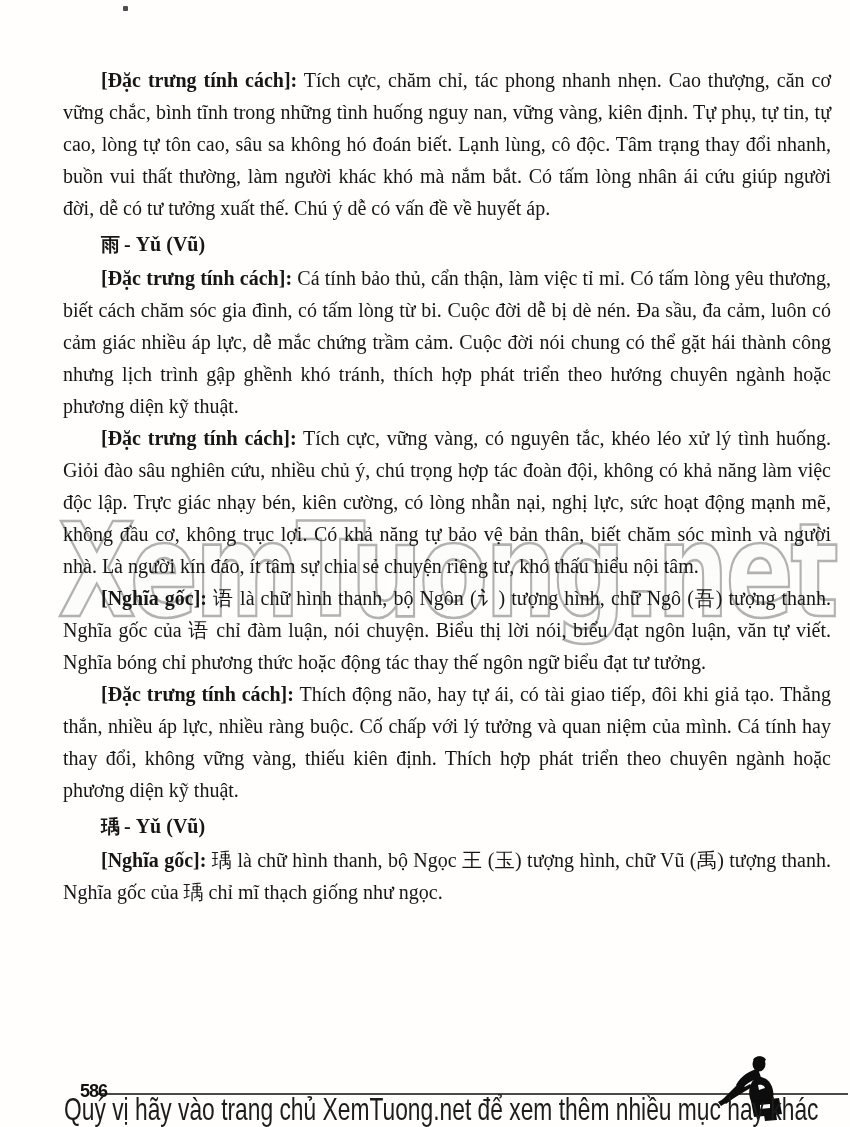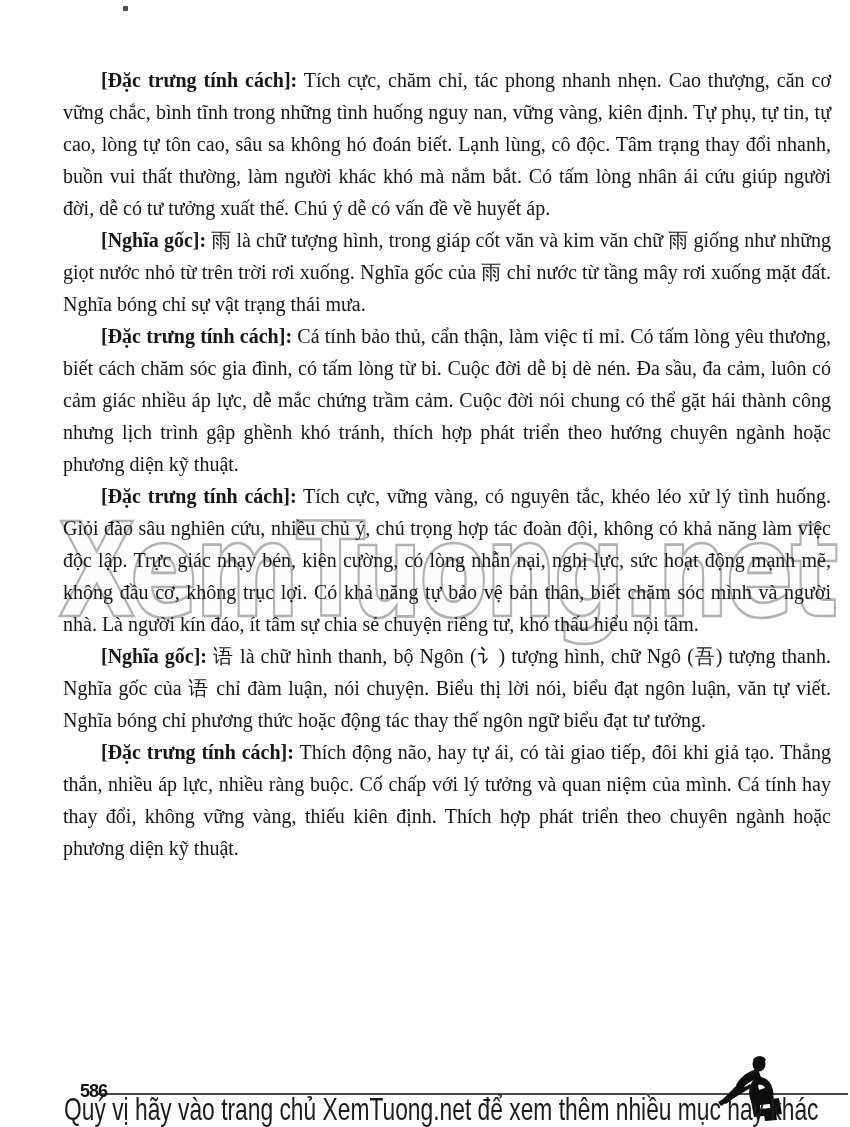--- a/index.html
+++ b/index.html
@@ -79,25 +79,27 @@
 <body>
 
 <div class="page">
 
   <div class="speck"></div>
 
   <div class="watermark">XemTuong.net</div>
 
   <div class="content" id="content">
       <p class="para"><strong>[Đặc trưng tính cách]:</strong> Tích cực, chăm chỉ, tác phong nhanh nhẹn. Cao thượng, căn cơ vững chắc, bình tĩnh trong những tình huống nguy nan, vững vàng, kiên định. Tự phụ, tự tin, tự cao, lòng tự tôn cao, sâu sa không hó đoán biết. Lạnh lùng, cô độc. Tâm trạng thay đổi nhanh, buồn vui thất thường, làm người khác khó mà nắm bắt. Có tấm lòng nhân ái cứu giúp người đời, dễ có tư tưởng xuất thế. Chú ý dễ có vấn đề về huyết áp.</p>
-      <p class="para"><strong>[Nghĩa gốc]:</strong> 雨 là chữ tượng hình, trong giáp cốt văn và kim văn chữ 雨 giống như những giọt nước nhỏ từ trên trời rơi xuống. Nghĩa gốc của 雨 chỉ nước từ tầng mây rơi xuống mặt đất. Nghĩa bóng chỉ sự vật trạng thái mưa.</p>
+      <p class="heading"><span class="hanzi">雨</span>- Yǔ  (Vũ)</p>
       <p class="para"><strong>[Đặc trưng tính cách]:</strong> Cá tính bảo thủ, cẩn thận, làm việc tỉ mỉ. Có tấm lòng yêu thương, biết cách chăm sóc gia đình, có tấm lòng từ bi. Cuộc đời dễ bị dè nén. Đa sầu, đa cảm, luôn có cảm giác nhiều áp lực, dễ mắc chứng trầm cảm. Cuộc đời nói chung có thể gặt hái thành công nhưng lịch trình gập ghềnh khó tránh, thích hợp phát triển theo hướng chuyên ngành hoặc phương diện kỹ thuật.</p>
       <p class="para"><strong>[Đặc trưng tính cách]:</strong> Tích cực, vững vàng, có nguyên tắc, khéo léo xử lý tình huống. Giỏi đào sâu nghiên cứu, nhiều chủ ý, chú trọng hợp tác đoàn đội, không có khả năng làm việc độc lập. Trực giác nhạy bén, kiên cường, có lòng nhẫn nại, nghị lực, sức hoạt động mạnh mẽ, không đầu cơ, không trục lợi. Có khả năng tự bảo vệ bản thân, biết chăm sóc mình và người nhà. Là người kín đáo, ít tâm sự chia sẻ chuyện riêng tư, khó thấu hiểu nội tâm.</p>
       <p class="para"><strong>[Nghĩa gốc]:</strong> 语 là chữ hình thanh, bộ Ngôn (讠) tượng hình, chữ Ngô (吾) tượng thanh. Nghĩa gốc của 语 chỉ đàm luận, nói chuyện. Biểu thị lời nói, biểu đạt ngôn luận, văn tự viết. Nghĩa bóng chỉ phương thức hoặc động tác thay thế ngôn ngữ biểu đạt tư tưởng.</p>
       <p class="para"><strong>[Đặc trưng tính cách]:</strong> Thích động não, hay tự ái, có tài giao tiếp, đôi khi giả tạo. Thẳng thắn, nhiều áp lực, nhiều ràng buộc. Cố chấp với lý tưởng và quan niệm của mình. Cá tính hay thay đổi, không vững vàng, thiếu kiên định. Thích hợp phát triển theo chuyên ngành hoặc phương diện kỹ thuật.</p>
+      <p class="heading"><span class="hanzi">瑀</span>- Yǔ  (Vũ)</p>
+      <p class="para"><strong>[Nghĩa gốc]:</strong> 瑀 là chữ hình thanh, bộ Ngọc 王 (玉) tượng hình, chữ Vũ (禹) tượng thanh. Nghĩa gốc của 瑀 chỉ mĩ thạch giống như ngọc.</p>
     </div>
 
   <span class="pagenum">586</span>
 
   <div class="rule"></div>
 
   <svg class="figure" viewBox="0 0 80 66" xmlns="http://www.w3.org/2000/svg">
     <g fill="#0d0d0d">
       <ellipse cx="47" cy="9" rx="6.5" ry="7.5"></ellipse>
       <path d="M41,5 C43,0 52,0 54,5 L50,8 Z"></path>

